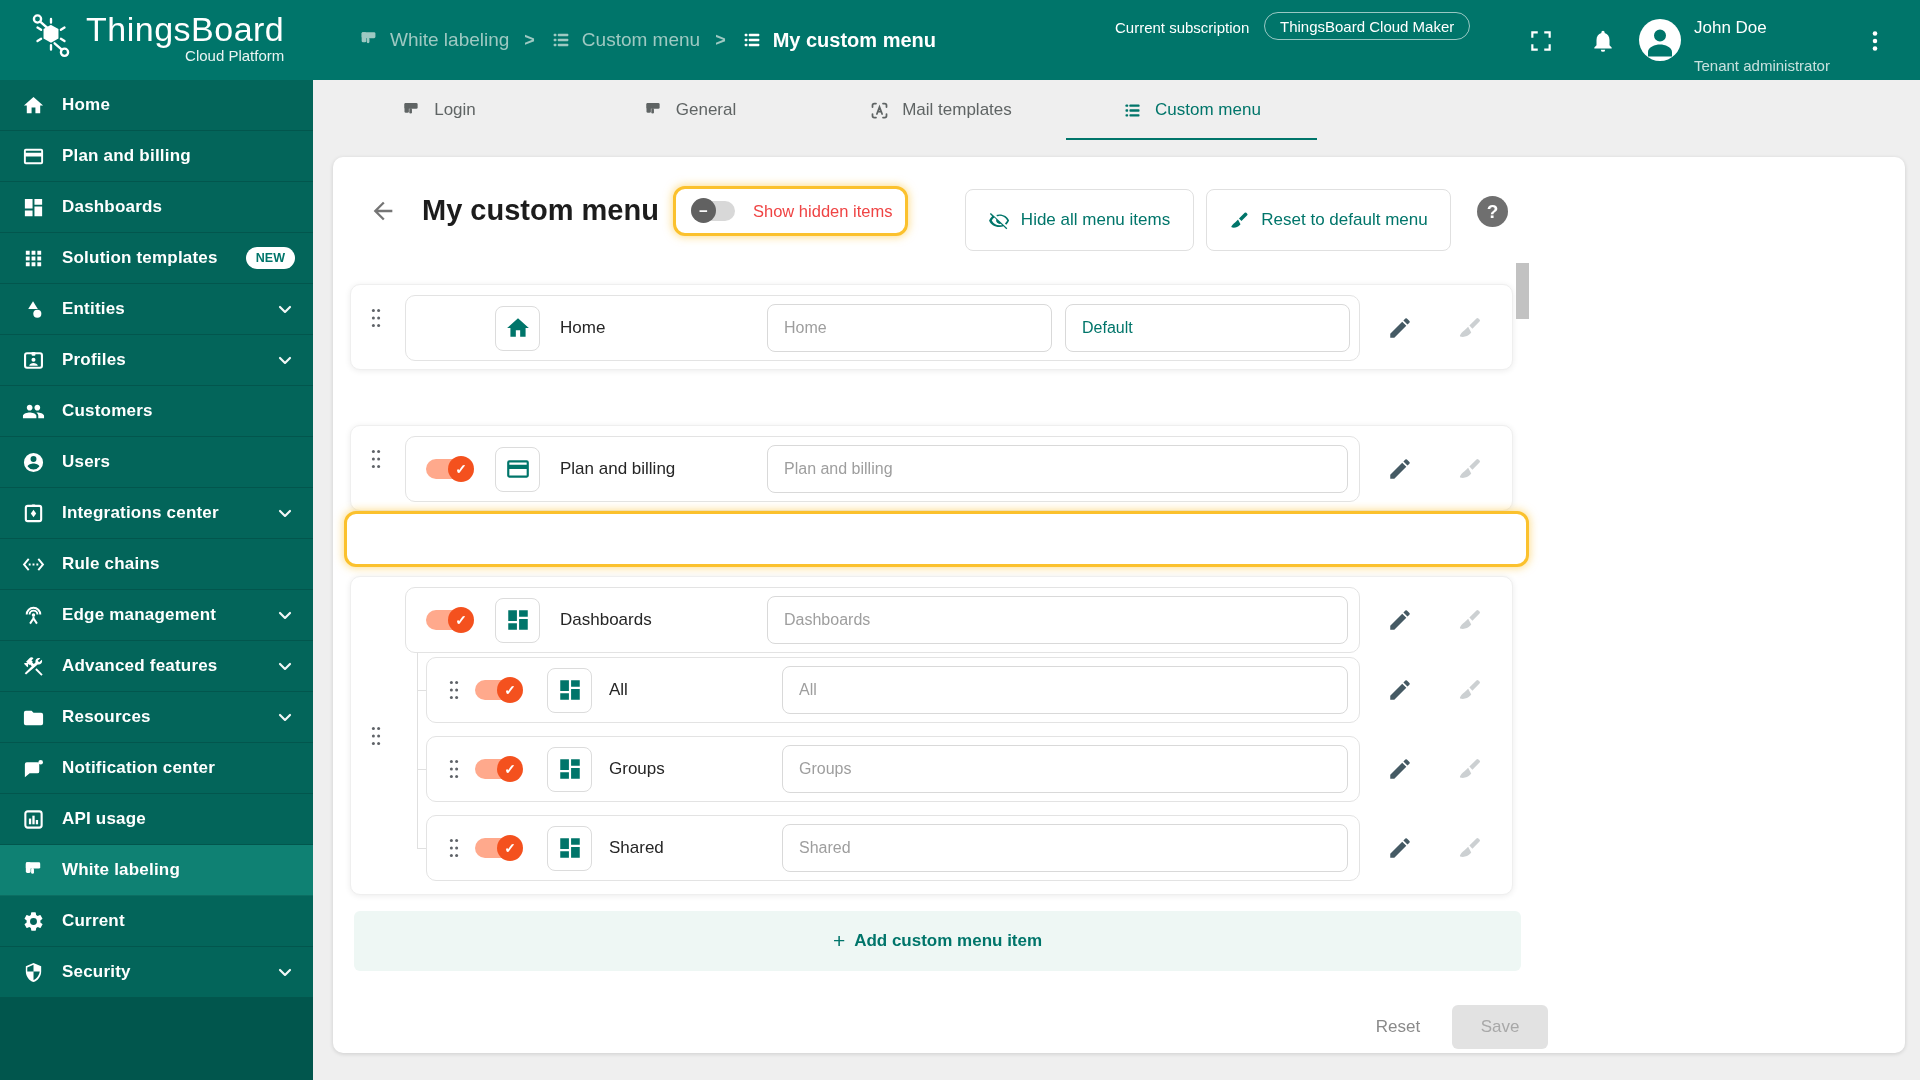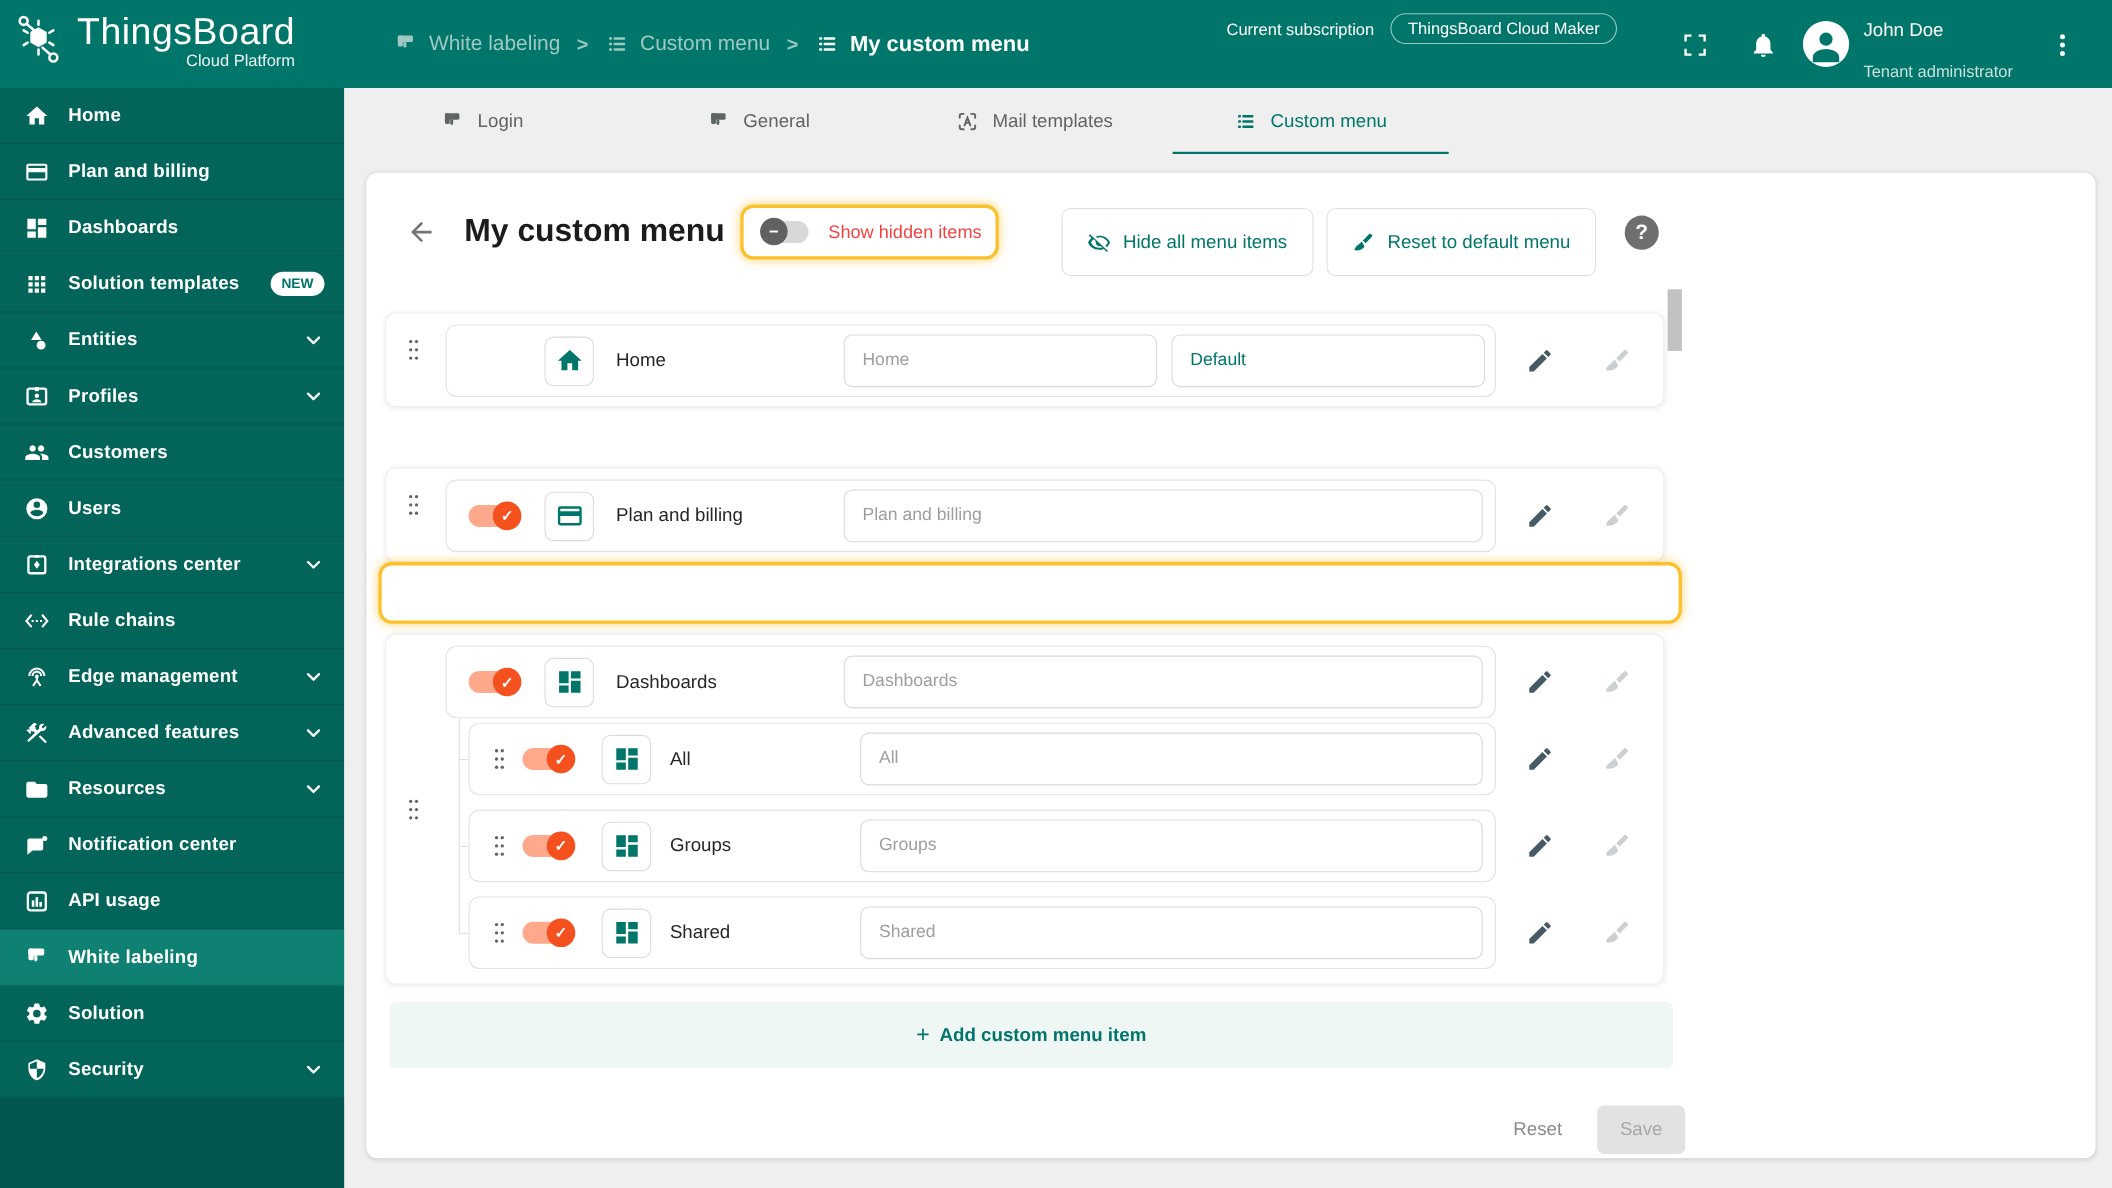--- a/index.html
+++ b/index.html
@@ -1,21 +1,21 @@
 <!DOCTYPE html>
 <html><head>
 <meta charset="utf-8">
 <style>
   * { margin:0; padding:0; box-sizing:border-box; }
   html,body { width:1920px; height:1080px; overflow:hidden;
     font-family:"Liberation Sans", sans-serif; background:#efefef; }
 
   
   .header { position:absolute; left:0; top:0; width:1920px; height:80px; background:#00756A; z-index:5; }
-  .logo { position:absolute; left:8px; top:9px; display:flex; align-items:center; gap:8px; color:#fff; }
+  .logo { position:absolute; left:24px; top:9px; display:flex; align-items:center; gap:8px; color:#fff; }
   .logo svg { width:54px; height:56px; }
   .logo-text { display:flex; flex-direction:column; align-items:flex-end; }
   .logo-title { font-size:34px; font-weight:400; letter-spacing:.5px; color:#fff; }
   .logo-sub { font-size:15px; color:rgba(255,255,255,.92); margin-top:-2px; }
 
   .crumbs { position:absolute; left:358px; top:0; height:80px; display:flex; align-items:center; gap:15px; }
   .crumb { display:flex; align-items:center; gap:10px; color:#9ec9c2; font-size:19px; font-weight:500; }
   .crumb svg { width:22px; height:22px; }
   .crumb .sep { color:#9ec9c2; font-size:18px; font-weight:700; margin-right:5px; }
   .crumb.active { color:#fff; font-size:20px; font-weight:700; }
@@ -135,21 +135,21 @@
 
   .scroll-thumb { position:absolute; left:1183px; top:106px; width:13px; height:56px; background:#c2c2c2; }
 
   .add-btn { position:absolute; left:21px; top:754px; width:1167px; height:60px; background:#EEF7F4;
     border-radius:6px; display:flex; align-items:center; justify-content:center; gap:9px;
     color:#00756A; font-size:17px; font-weight:600; cursor:pointer; }
   .add-btn .plus { font-size:21px; font-weight:500; }
 
   .btn-cancel { position:absolute; left:1020px; top:848px; width:90px; height:44px; display:flex;
     align-items:center; justify-content:center; color:#8a8a8a; font-size:17px; font-weight:500; cursor:pointer; }
-  .btn-save { position:absolute; left:1119px; top:848px; width:80px; height:44px; background:#e2e2e2;
+  .btn-save { position:absolute; left:1119px; top:848px; width:96px; height:44px; background:#e2e2e2;
     border-radius:6px; display:flex; align-items:center; justify-content:center; color:#a8a8a8;
     font-size:17px; font-weight:500; cursor:not-allowed; }
 
   .sprite { position:absolute; width:0; height:0; overflow:hidden; }
 </style>
 </head>
 <body>
 
 <svg class="sprite" xmlns="http://www.w3.org/2000/svg">
   <symbol id="home-icon" viewBox="0 0 24 24">
@@ -501,21 +501,21 @@
           <use href="#flag-icon"></use>
         </svg>
         <span class="s-label">White labeling</span>
 
       </div>
     
       <div class="side-item">
         <svg class="s-icon">
           <use href="#settings-icon"></use>
         </svg>
-        <span class="s-label">Solution</span>
+        <span class="s-label">Current</span>
 
       </div>
     
       <div class="side-item">
         <svg class="s-icon">
           <use href="#security-icon"></use>
         </svg>
         <span class="s-label">Security</span>
 
         <svg class="s-chev">

